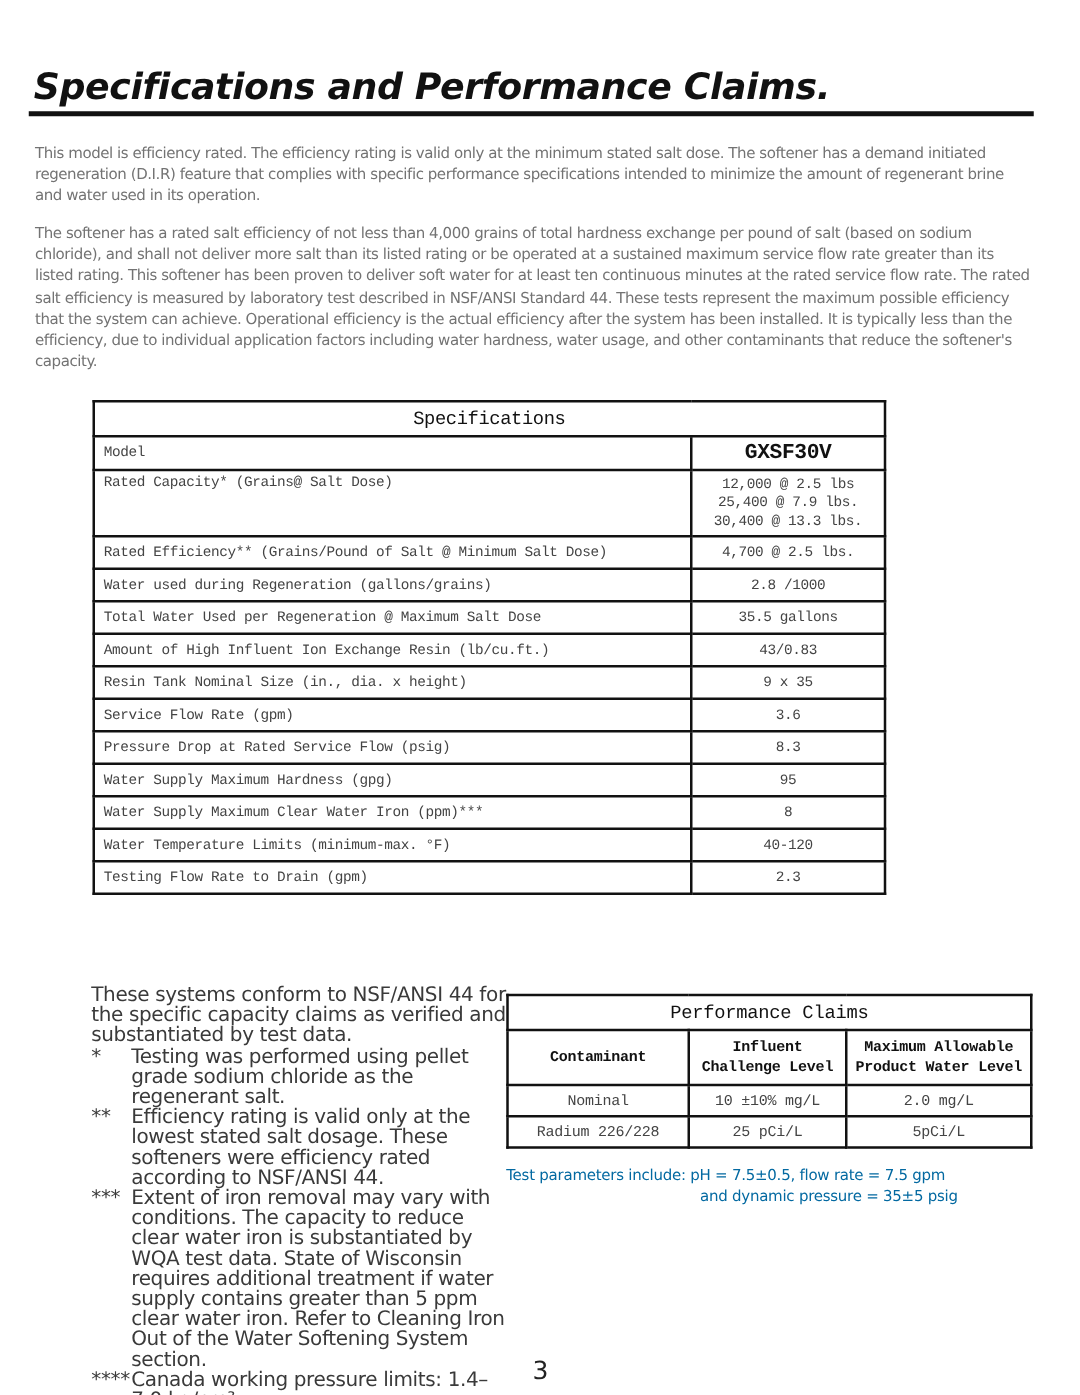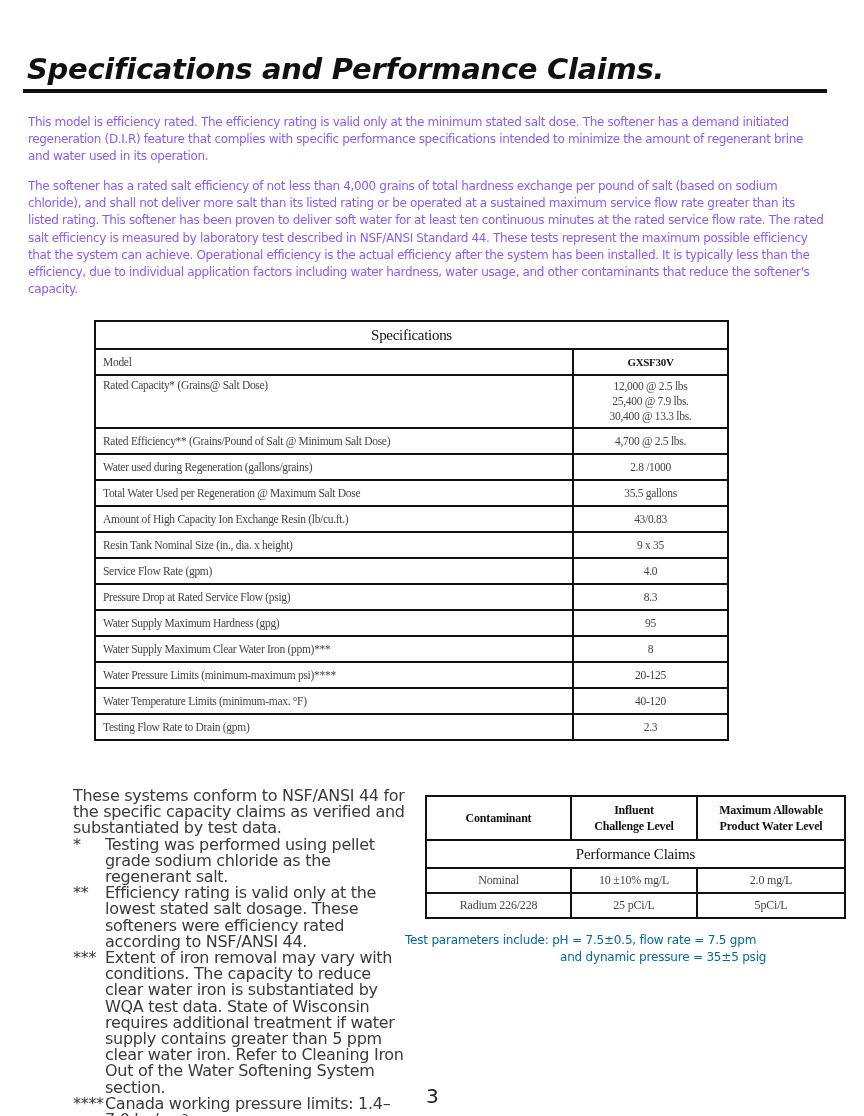--- a/index.html
+++ b/index.html
@@ -8,35 +8,35 @@
 
   .title {
     position: absolute; left: 27px; top: 52px;
     font-family: "DejaVu Sans", sans-serif; font-style: italic; font-weight: 700;
     font-size: 29px; color: #111; letter-spacing: -0.3px;
   }
   .title-rule { position: absolute; left: 23px; top: 89px; width: 804px; height: 4px; background: #111; }
 
   .para {
     position: absolute; left: 28px; width: 800px;
-    font-size: 12px; line-height: 17.2px; color: #8b5cf6; letter-spacing: -0.35px;
+    font-size: 12px; line-height: 17.2px; color: #737373; letter-spacing: -0.35px;
   }
   .para1 { top: 114px; }
   .para2 { top: 178px; }
 
-  table { border-collapse: collapse; position: absolute; font-family: Liberation Serif, serif; margin-left: 20px; }
+  table { border-collapse: collapse; position: absolute; font-family: Liberation Mono, monospace; }
   .spec-table { left: 74px; top: 320px; width: 635px; border: 2px solid #111; }
   .spec-table td, .spec-table th { border: 2px solid #111; font-size: 11.5px; color: #444; font-weight: 400; letter-spacing: -0.3px; }
   .spec-table .caption-cell { text-align: center; font-size: 15px; color: #111; height: 28px; font-weight: 400; }
   .spec-table td.label { padding: 3px 0 3px 7px; width: 478px; vertical-align: top; }
   .spec-table td.value { text-align: center; padding: 3px 0; vertical-align: top; }
   .spec-table tr.row td { height: 26px; vertical-align: middle; }
   .spec-table tr.row td.label, .spec-table tr.row td.value { vertical-align: middle; }
   .spec-table tr.tall td { height: 45px; }
-  .spec-table td.model-value { font-weight: 700; color: #111; font-size: 11px; }
+  .spec-table td.model-value { font-weight: 700; color: #111; font-size: 17px; }
   .value-line { display: block; line-height: 15px; }
 
   .notes {
     position: absolute; left: 73px; top: 788px; width: 340px;
     font-size: 16px; line-height: 16.2px; color: #3a3a3a; letter-spacing: -0.3px;
   }
   .note-item { display: flex; }
   .note-mark { width: 32px; flex: none; }
   .note-text { flex: 1; }
 
@@ -86,46 +86,42 @@
       </tr>
   <tr class="row">
         <td class="label">Water used during Regeneration (gallons/grains)</td>
         <td class="value">2.8 /1000</td>
       </tr>
   <tr class="row">
         <td class="label">Total Water Used per Regeneration @ Maximum Salt Dose</td>
         <td class="value">35.5 gallons</td>
       </tr>
   <tr class="row">
-        <td class="label">Amount of High Capacity Ion Exchange Resin (lb/cu.ft.)</td>
+        <td class="label">Amount of High Influent Ion Exchange Resin (lb/cu.ft.)</td>
         <td class="value">43/0.83</td>
       </tr>
   <tr class="row">
         <td class="label">Resin Tank Nominal Size (in., dia. x height)</td>
         <td class="value">9 x 35</td>
       </tr>
   <tr class="row">
         <td class="label">Service Flow Rate (gpm)</td>
-        <td class="value">4.0</td>
+        <td class="value">3.6</td>
       </tr>
   <tr class="row">
         <td class="label">Pressure Drop at Rated Service Flow (psig)</td>
         <td class="value">8.3</td>
       </tr>
   <tr class="row">
         <td class="label">Water Supply Maximum Hardness (gpg)</td>
         <td class="value">95</td>
       </tr>
   <tr class="row">
         <td class="label">Water Supply Maximum Clear Water Iron (ppm)***</td>
         <td class="value">8</td>
-      </tr>
-  <tr class="row">
-        <td class="label">Water Pressure Limits (minimum-maximum psi)****</td>
-        <td class="value">20-125</td>
       </tr>
   <tr class="row">
         <td class="label">Water Temperature Limits (minimum-max.  °F)</td>
         <td class="value">40-120</td>
       </tr>
   <tr class="row">
         <td class="label">Testing Flow Rate to Drain (gpm)</td>
         <td class="value">2.3</td>
       </tr>
 </tbody>
@@ -147,34 +143,34 @@
   </div>
   <div class="note-item">
     <span class="note-mark">****</span>
     <span class="note-text">Canada working pressure limits: 1.4–7.0 kg/cm².</span>
   </div>
 </div>
 
 <table class="perf-table">
   <tbody>
       <tr>
+    <th class="caption-cell" colspan="3">Performance Claims</th>
+  </tr>
+  <tr>
     <th class="col-head" style="width:145px">
       <span>Contaminant</span>
     </th>
     <th class="col-head" style="width:126px">
       <span>Influent</span><br>
       <span>Challenge Level</span>
     </th>
     <th class="col-head">
       <span>Maximum Allowable</span><br>
       <span>Product Water Level</span>
     </th>
-  </tr>
-  <tr>
-    <th class="caption-cell" colspan="3">Performance Claims</th>
   </tr>
   <tr>
     <td class="cell">Nominal</td>
     <td class="cell">10 ±10% mg/L</td>
     <td class="cell">2.0 mg/L</td>
   </tr>
   <tr>
     <td class="cell">Radium 226/228</td>
     <td class="cell">25 pCi/L</td>
     <td class="cell">5pCi/L</td>

